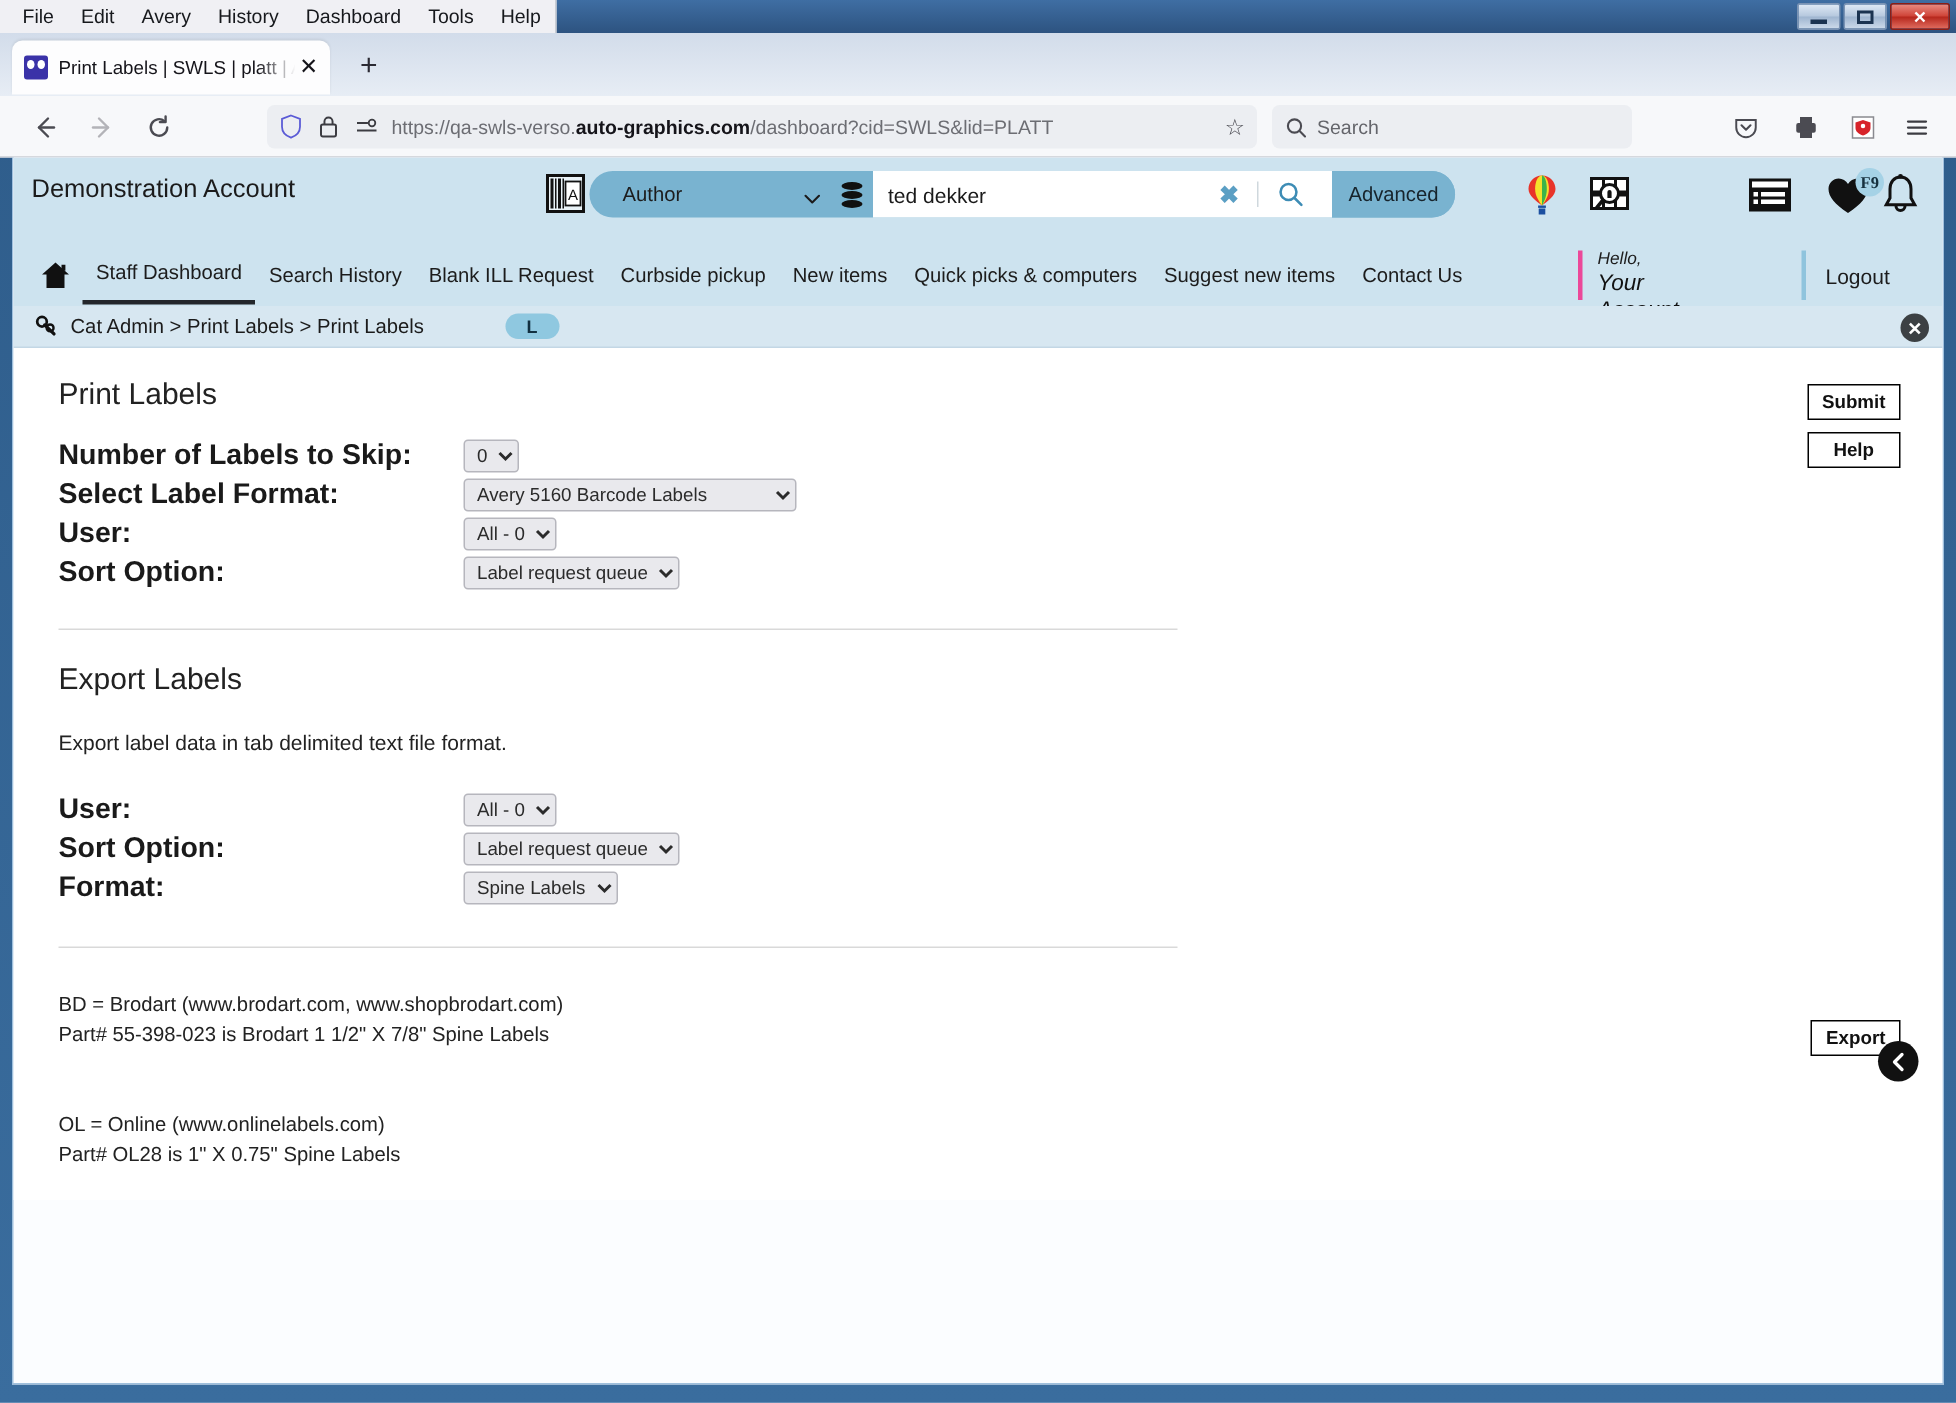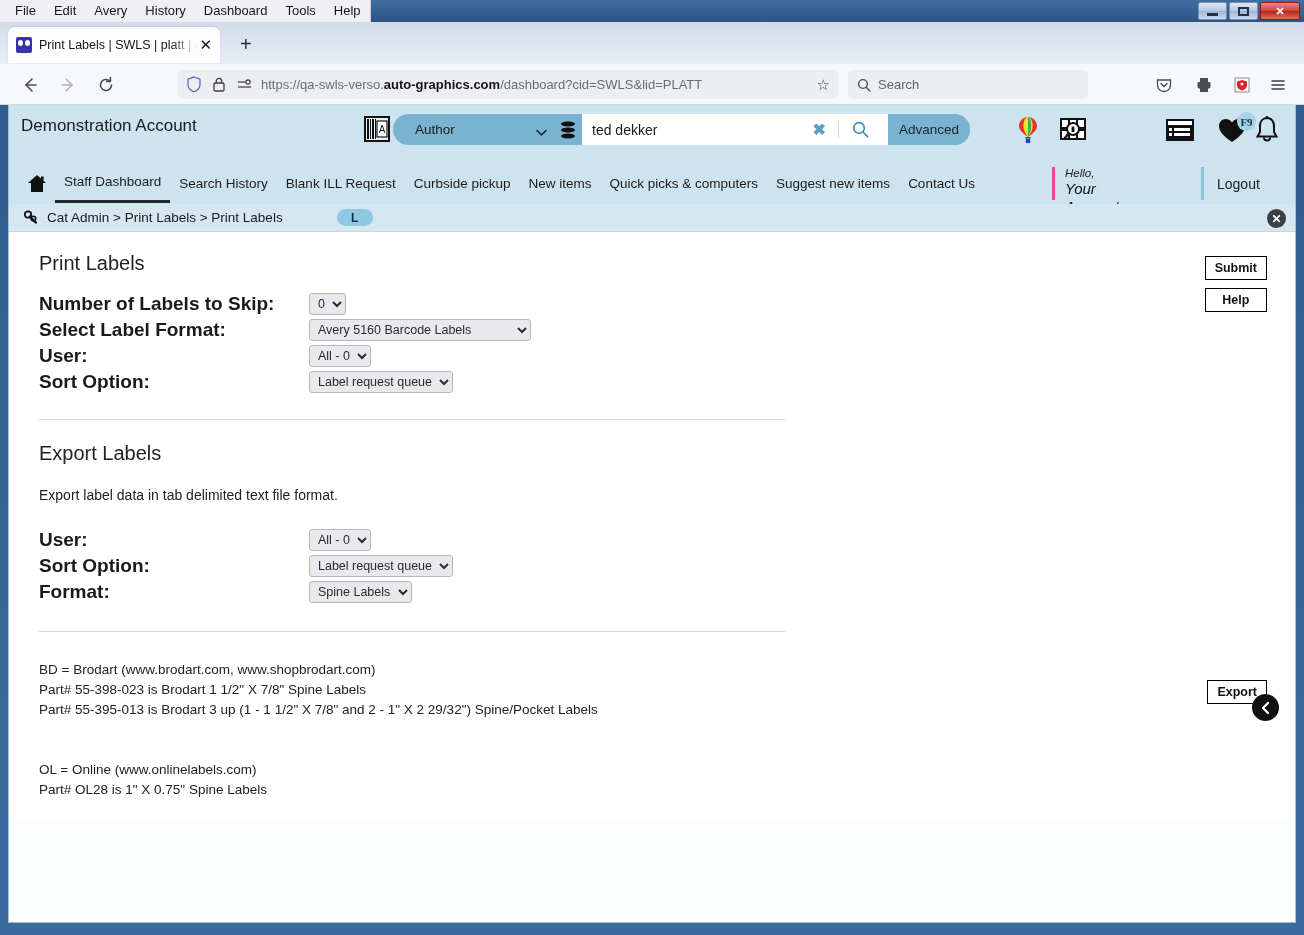--- a/index.html
+++ b/index.html
@@ -786,21 +786,20 @@
         <svg width="14" height="14" viewBox="0 0 14 14">
               <path d="M9 2 L4 7 L9 12" stroke="#fff" stroke-width="2.2" fill="none" stroke-linecap="round" stroke-linejoin="round"></path>
             </svg>
       </div>
 
       <hr class="sep" style="margin-top:26px">
 
       <div class="footnotes">
         <div>BD = Brodart (www.brodart.com, www.shopbrodart.com)</div>
         <div>Part# 55-398-023 is Brodart 1 1/2" X 7/8" Spine Labels</div>
-        <div>Part# 55-395-013 is Brodart 3 up (1 - 1 1/2" X 7/8" and 2 - 1" X 2 29/32") Spine/Pocket Labels</div>
         <div class="gap"></div>
         <div>OL = Online (www.onlinelabels.com)</div>
         <div>Part# OL28 is 1" X 0.75" Spine Labels</div>
       </div>
 
     </div>
    </div>
   </div>
 </div>
 

